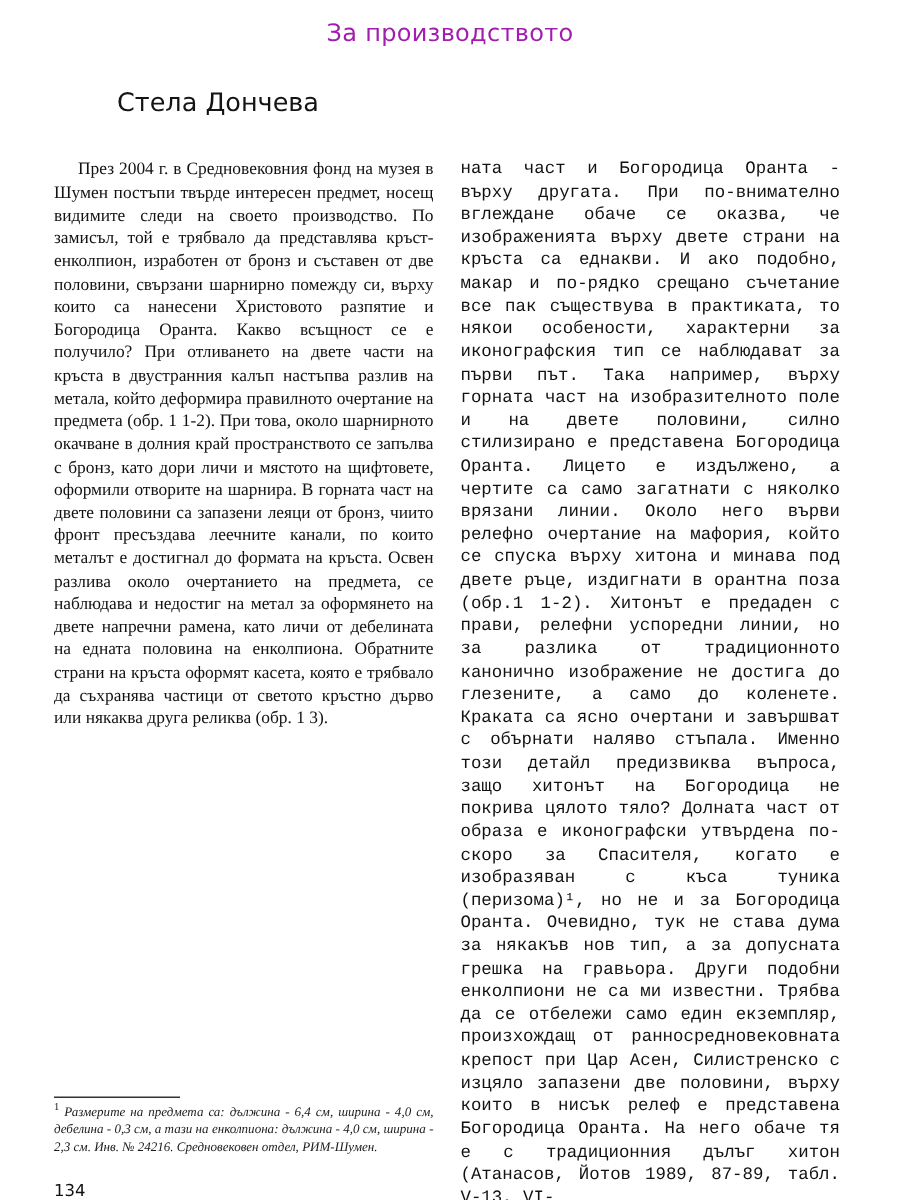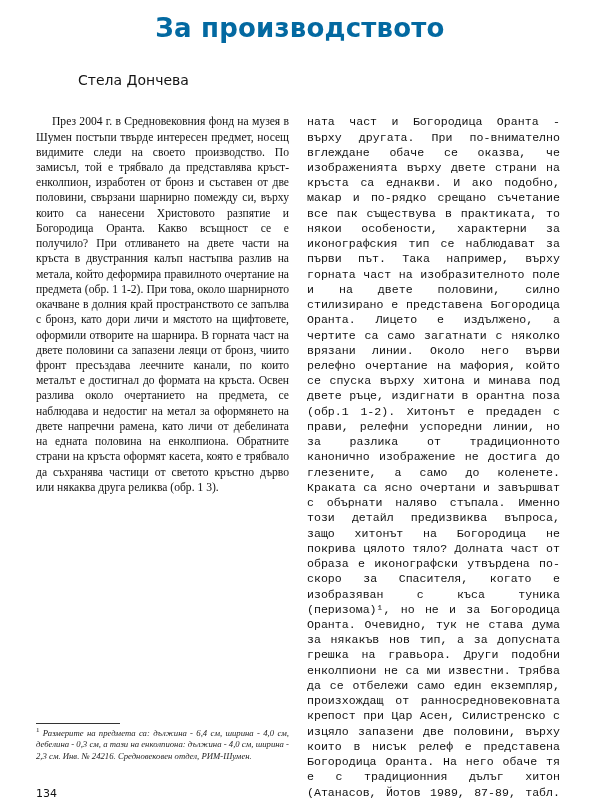--- a/index.html
+++ b/index.html
@@ -20,31 +20,31 @@
     height: 800px;
     box-sizing: border-box;
     padding: 8px 36px 0 36px;
   }
   .title-block {
     text-align: center;
     margin-top: 4px;
   }
   .title-line {
     font-family: "DejaVu Sans", sans-serif;
-    font-weight: bold;
-    font-size: 26px;
+    font-weight: normal;
+    font-size: 16px;
     line-height: 1.28;
     letter-spacing: 0.2px;
-    color: #0369a1;
+    color: #a21caf;
   }
   .author {
     margin-top: 27px;
     margin-left: 42px;
     font-family: "DejaVu Sans", sans-serif;
-    font-size: 14px;
+    font-size: 17px;
     color: #141414;
   }
   .columns {
     margin-top: 26px;
     display: flex;
     gap: 18px;
     align-items: flex-start;
   }
   .col {
     width: 253px;
@@ -56,21 +56,21 @@
   .col p {
     margin: 0;
     text-indent: 16px;
   }
   .col p.no-indent {
     text-indent: 0;
   }
   .footnote-wrap {
     position: absolute;
     left: 36px;
-    bottom: 38px;
+    bottom: 30px;
     width: 253px;
   }
   .footnote-rule {
     width: 84px;
     height: 1px;
     background: #333;
     margin-bottom: 2px;
   }
   .footnote {
     font-size: 8.7px;

